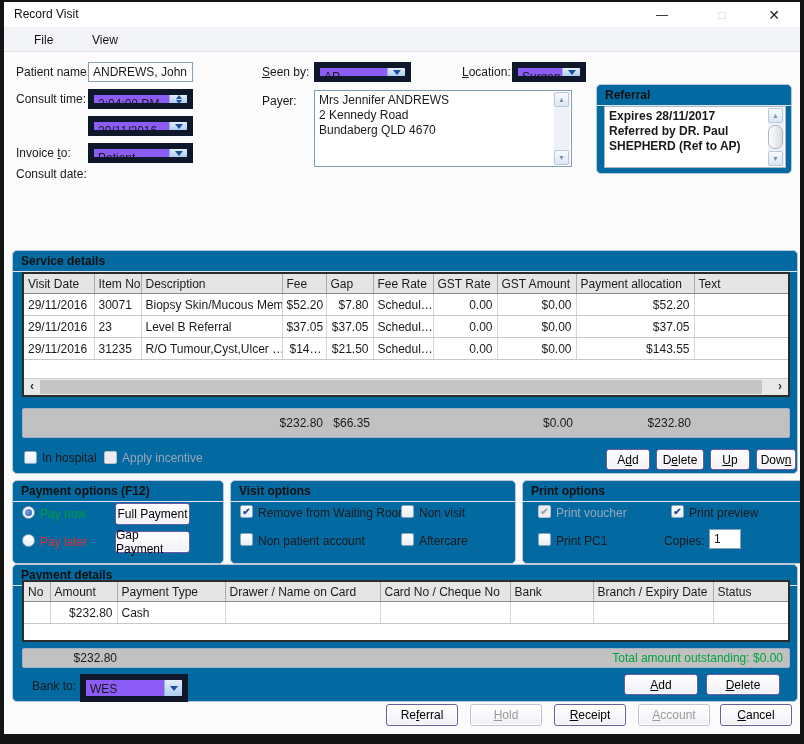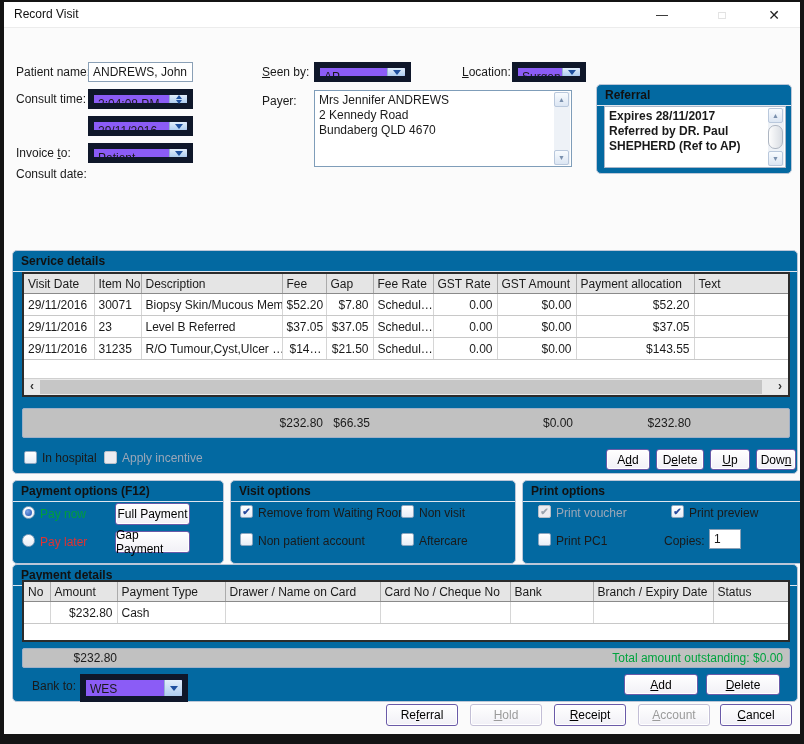--- a/index.html
+++ b/index.html
@@ -86,20 +86,24 @@
         <span>—</span>
       </span>
     <span class="win-btn dis" style="left:704px;">
         <span>□</span>
       </span>
     <span class="win-btn" style="left:756px;font-size:14px;">
         <span>✕</span>
       </span>
   </div>
 
+  <div class="menubar">
+    <span class="menu-item" style="left:24px;">File</span>
+    <span class="menu-item" style="left:82px;">View</span>
+  </div>
 
   <span class="lbl" style="left:12px;top:63px;">Patient name:</span>
   <div class="input" style="left:84px;top:60px;width:105px;height:20px;">ANDREWS, John</div>
 
   <span class="lbl" style="left:12px;top:90px;">Consult time:</span>
   <div class="combo" style="left:84px;top:87px;width:105px;">
     <span class="ctext">2:04:08 PM</span>
     <span class="spin">
         <span class="tri-up-s"></span>
         <span class="tri-dn-s"></span>
@@ -202,21 +206,21 @@
           <td class="r">$7.80</td>
           <td>Schedul…</td>
           <td class="r">0.00</td>
           <td class="r">$0.00</td>
           <td class="r">$52.20</td>
           <td></td>
         </tr>
         <tr>
           <td>29/11/2016</td>
           <td>23</td>
-          <td>Level B Referred</td>
+          <td>Level B Referral</td>
           <td class="r">$37.05</td>
           <td class="r">$37.05</td>
           <td>Schedul…</td>
           <td class="r">0.00</td>
           <td class="r">$0.00</td>
           <td class="r">$37.05</td>
           <td></td>
         </tr>
         <tr>
           <td>29/11/2016</td>

